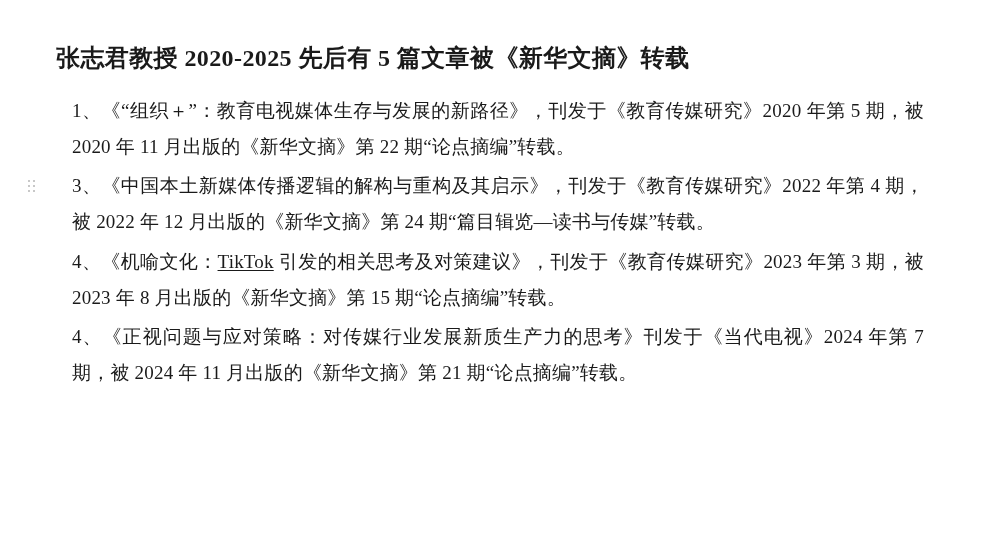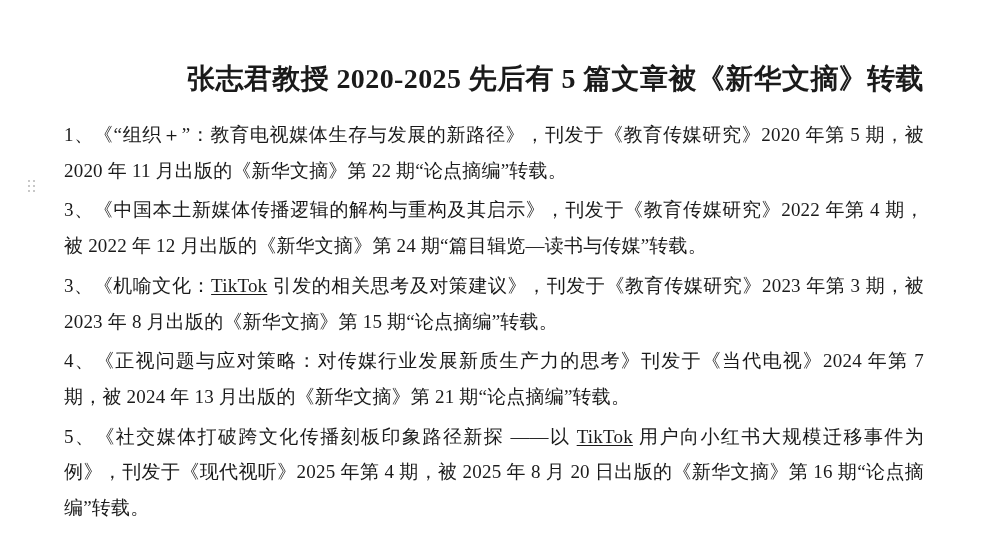--- a/index.html
+++ b/index.html
@@ -40,32 +40,32 @@
     background: #7a7a7a;
     border-radius: 50%;
   }
   .doc-body {
     position: absolute;
     left: 56px;
     top: 40px;
     width: 868px;
   }
   .doc-title {
-    text-align: right;
+    text-align: left;
     font-weight: bold;
-    font-size: 28px;
+    font-size: 24px;
     letter-spacing: 0.4px;
-    margin: 18px 0 17px 0;
+    margin: 0 0 17px 0;
     line-height: 1.5;
     white-space: nowrap;
   }
   .para {
     font-size: 19px;
     line-height: 1.88;
-    margin: 0 0 4px 8px;
+    margin: 0 0 4px 16px;
     text-align: justify;
     text-justify: inter-ideograph;
     letter-spacing: 0.2px;
   }
   .para:last-child {
     margin-bottom: 0;
   }
   .u {
     text-decoration: underline;
     text-underline-offset: 2px;
@@ -83,18 +83,17 @@
       <i></i>
       <i></i>
       <i></i>
   </div>
 
   <div class="doc-body">
     <h1 class="doc-title">张志君教授 2020-2025 先后有 5 篇文章被《新华文摘》转载</h1>
 
     <p class="para"><span>1、《“组织＋”：教育电视媒体生存与发展的新路径》，刊发于《教育传媒研究》2020 年第 5 期，被 2020 年 11 月出版的《新华文摘》第 22 期“论点摘编”转载。</span></p>
     <p class="para"><span>3、《中国本土新媒体传播逻辑的解构与重构及其启示》，刊发于《教育传媒研究》2022 年第 4 期，被 2022 年 12 月出版的《新华文摘》第 24 期“篇目辑览—读书与传媒”转载。</span></p>
-    <p class="para"><span>3、《机喻文化：</span><span class="u">TikTok</span><span> 引发的相关思考及对策建议》，刊发于《教育传媒研究》2023 年第 3 期，被 2023 年 8 月出版的《新华文摘》第 15 期“论点摘编”转载。</span></p>
-    <p class="para"><span>4、《正视问题与应对策略：对传媒行业发展新质生产力的思考》刊发于《当代电视》2024 年第 7 期，被 2024 年 13 月出版的《新华文摘》第 21 期“论点摘编”转载。</span></p>
-    <p class="para"><span>5、《社交媒体打破跨文化传播刻板印象路径新探 ——以 </span><span class="u">TikTok</span><span> 用户向小红书大规模迁移事件为例》，刊发于《现代视听》2025 年第 4 期，被 2025 年 8 月 20 日出版的《新华文摘》第 16 期“论点摘编”转载。</span></p>
+    <p class="para"><span>4、《机喻文化：</span><span class="u">TikTok</span><span> 引发的相关思考及对策建议》，刊发于《教育传媒研究》2023 年第 3 期，被 2023 年 8 月出版的《新华文摘》第 15 期“论点摘编”转载。</span></p>
+    <p class="para"><span>4、《正视问题与应对策略：对传媒行业发展新质生产力的思考》刊发于《当代电视》2024 年第 7 期，被 2024 年 11 月出版的《新华文摘》第 21 期“论点摘编”转载。</span></p>
   </div>
 
 </div>
 
 </body></html>

